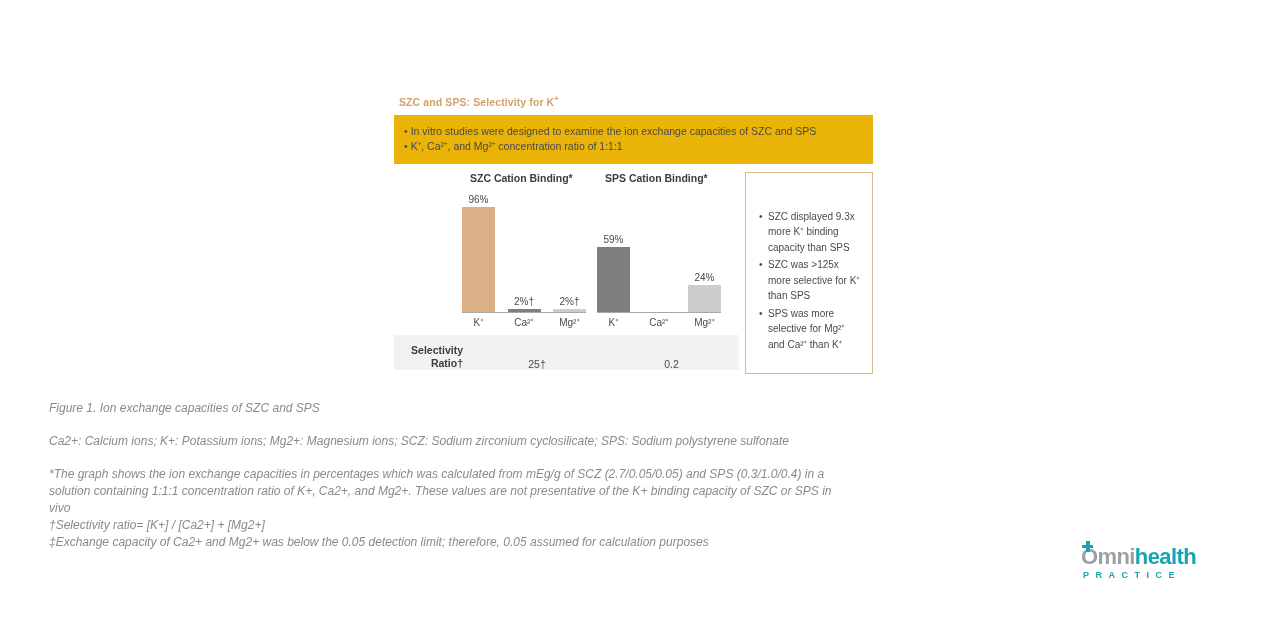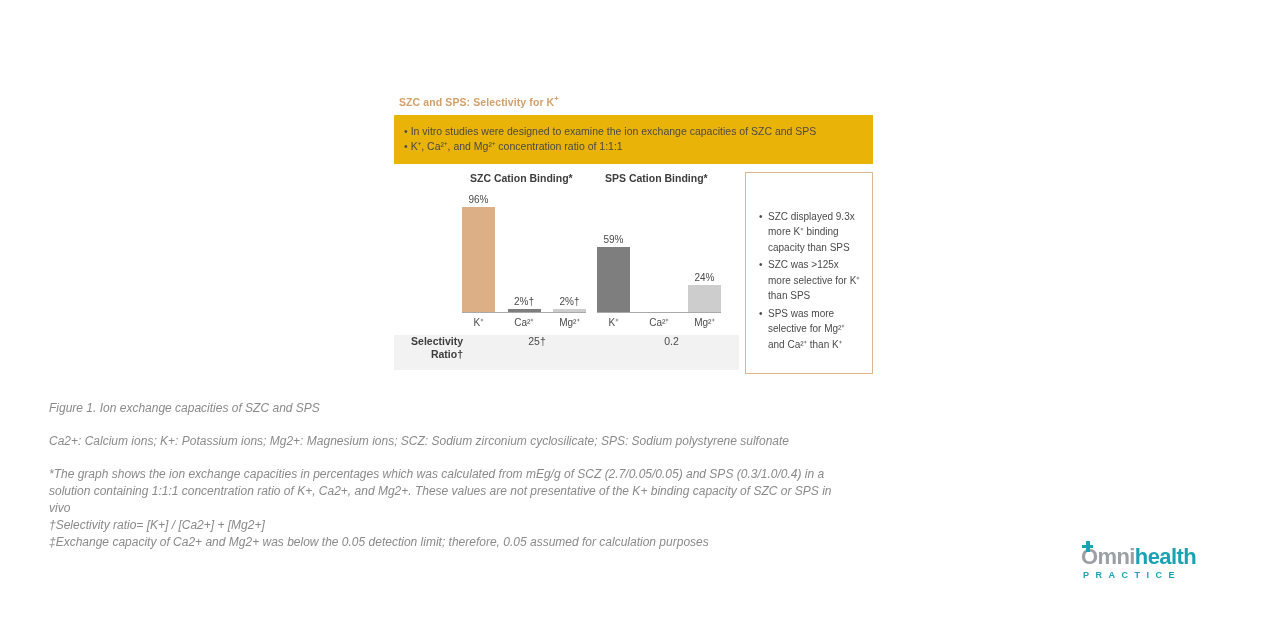--- a/index.html
+++ b/index.html
@@ -147,21 +147,21 @@
 
   
   .sel-row {
     position: absolute;
     left: 0;
     top: 163px;
     width: 345px;
     height: 35px;
     background: #f2f2f2;
     display: flex;
-    align-items: flex-start;
+    align-items: flex-end;
   }
   .sel-label {
     width: 76px;
     padding-right: 7px;
     text-align: right;
     font-size: 10.5px;
     font-weight: bold;
     color: #3d3d3d;
     line-height: 13px;
   }

